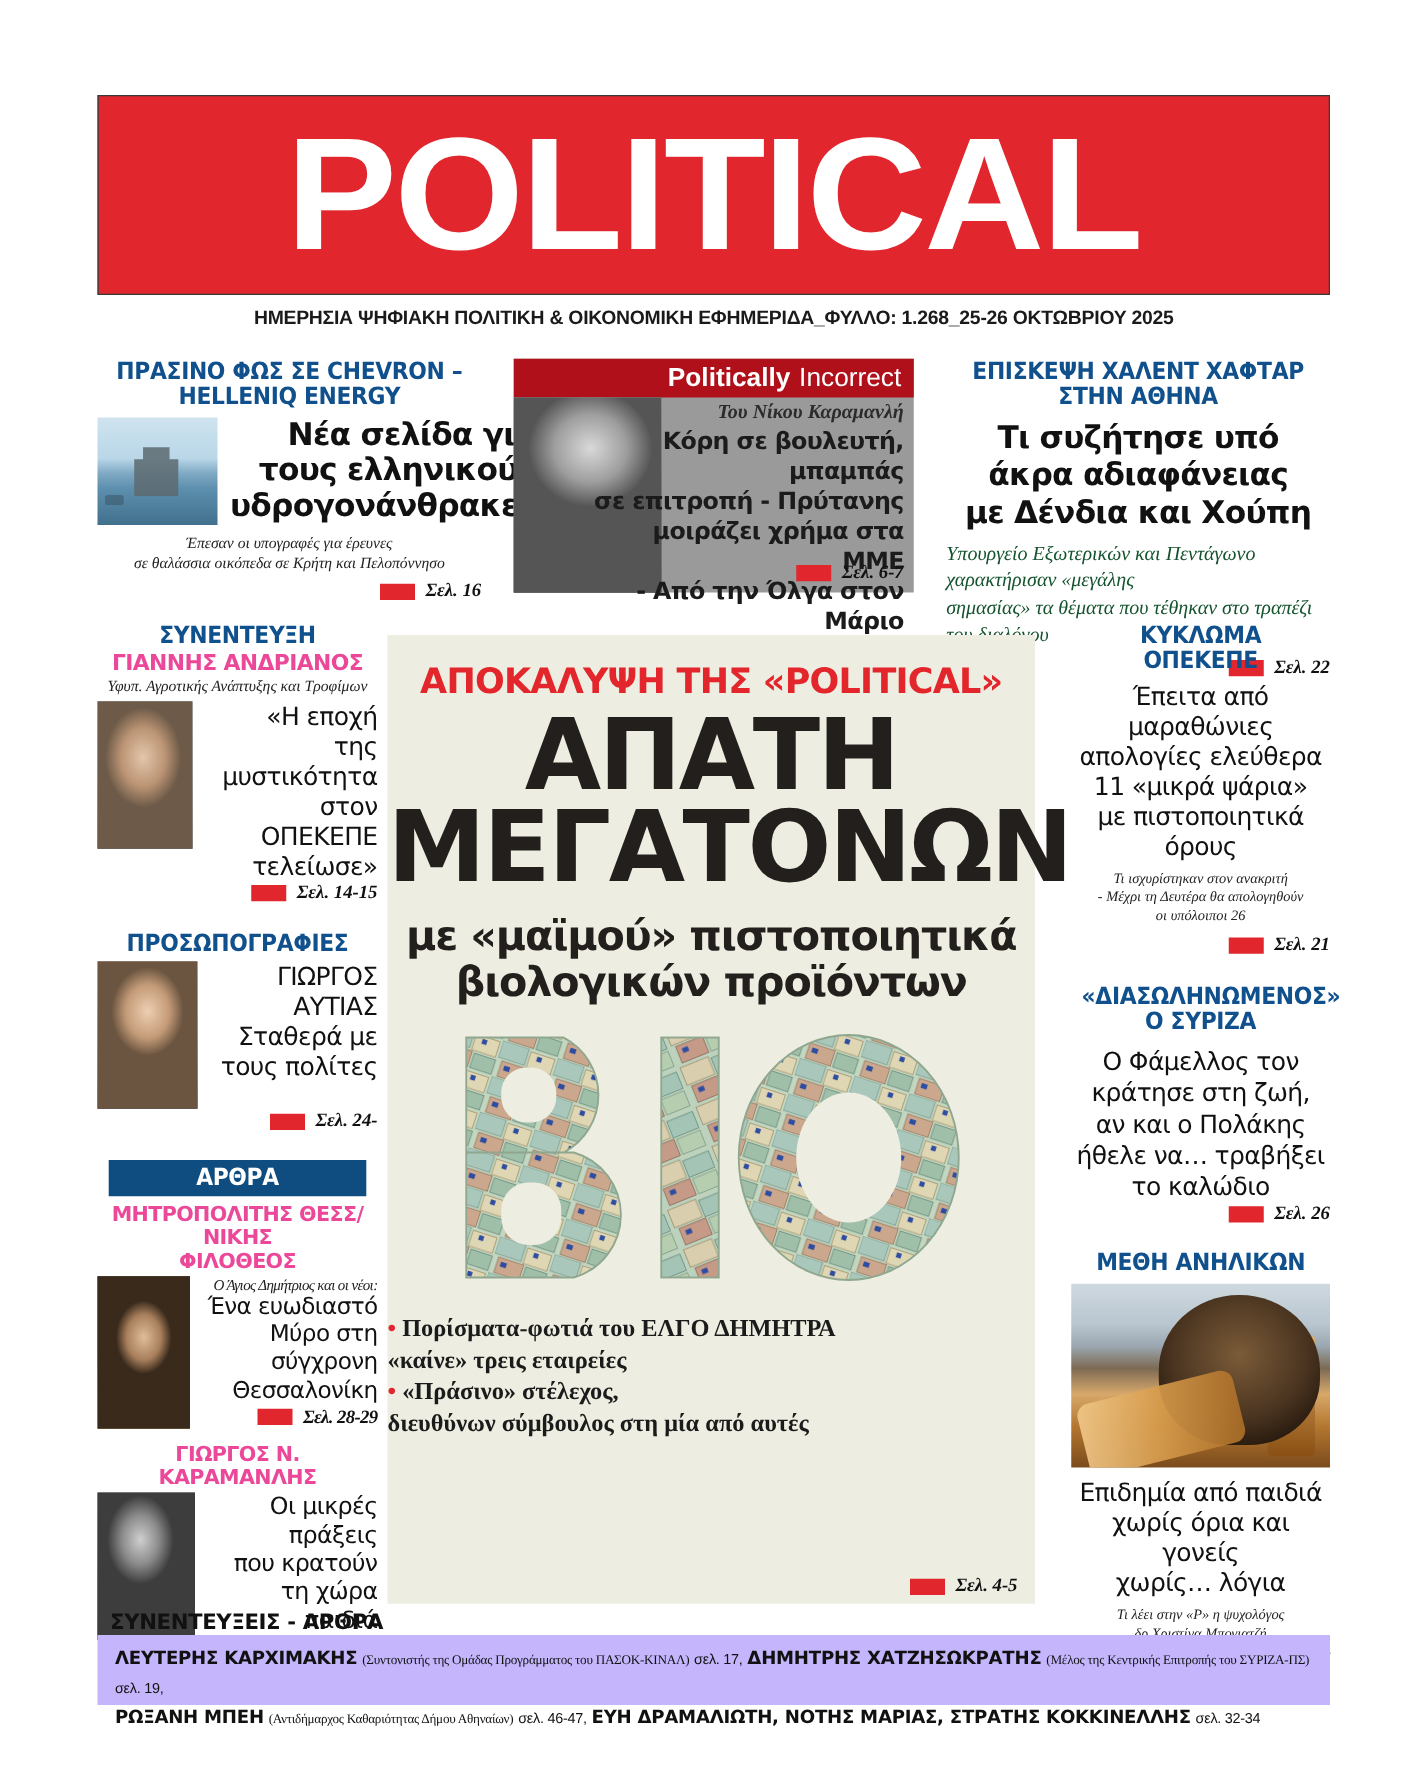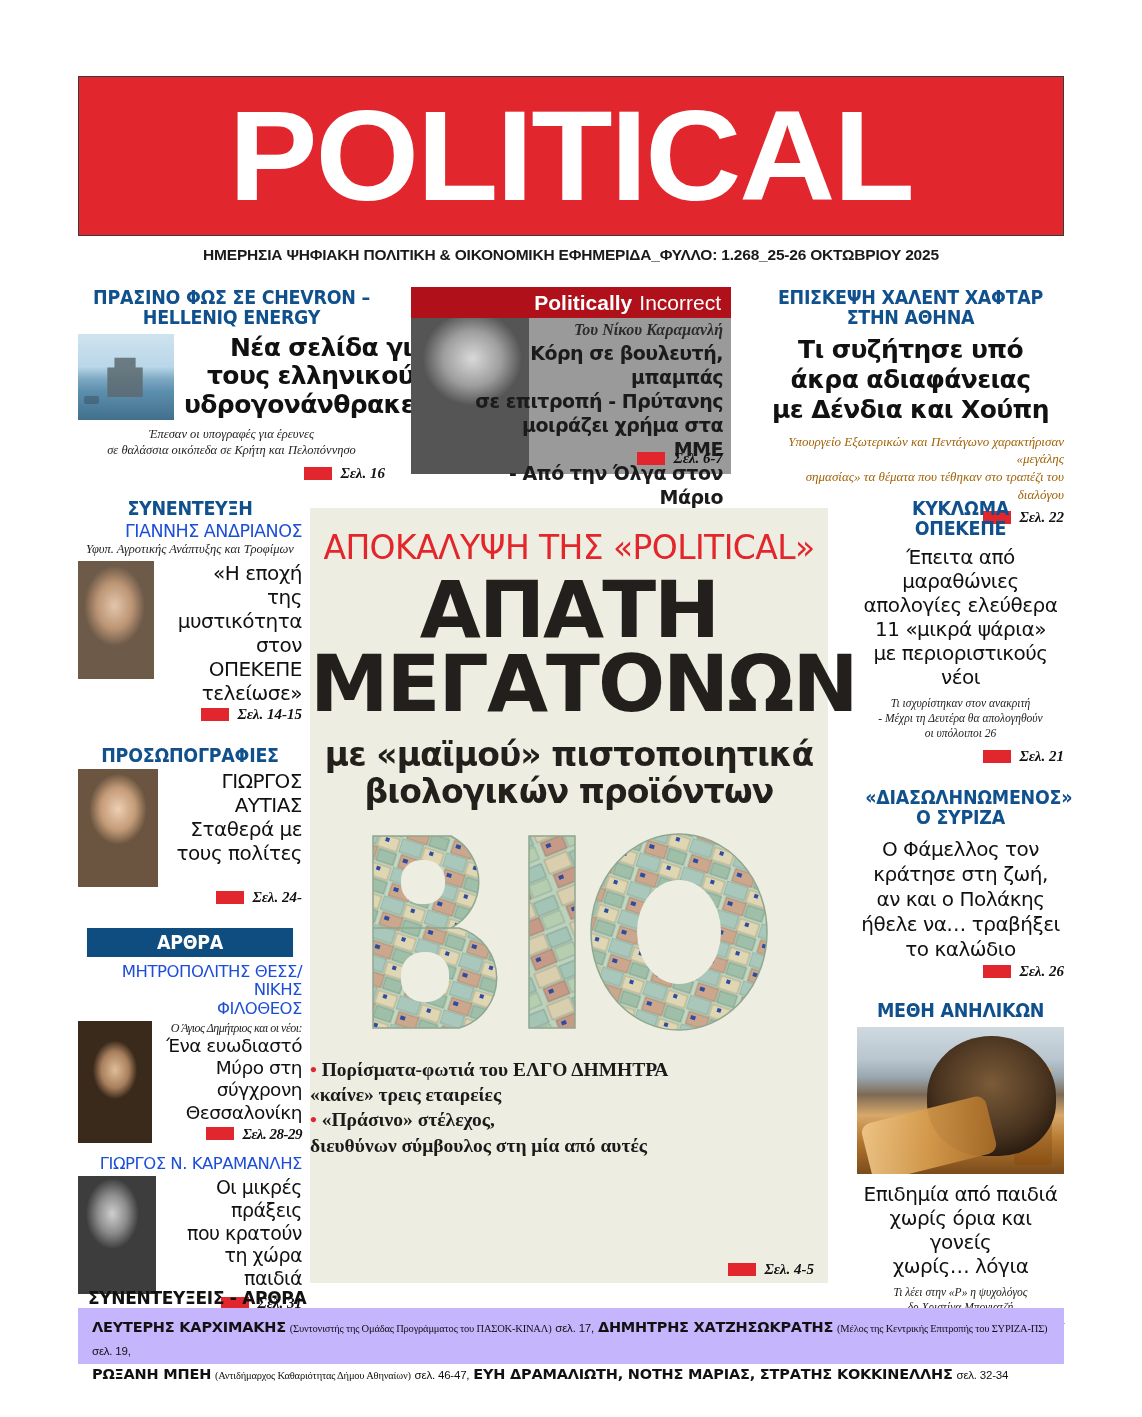--- a/index.html
+++ b/index.html
@@ -137,48 +137,48 @@
   .pi-lines { font-size:19px; font-weight:bold; line-height:1.26; color:#1b1b1b;
     font-family:"DejaVu Sans", sans-serif; letter-spacing:-0.5px; }
   .pi-pag { position:absolute; right:8px; bottom:7px; }
 
   .top-right { position:absolute; left:757px; top:287px; width:307px; }
   .tr-head {
     margin-top:7px; text-align:center; font-size:25px; line-height:1.2; font-weight:bold;
     color:#111; font-family:"DejaVu Sans", sans-serif; letter-spacing:-0.6px;
   }
   .tr-sub {
-    margin-top:8px; text-align:right; font-size:13px; line-height:1.36; color:#a16207;
+    margin-top:8px; text-align:left; font-size:16px; line-height:1.36; color:#14532d;
     font-family:"Liberation Serif", serif; font-style:italic;
   }
 
   
   .col-left { position:absolute; left:78px; top:498px; width:224px; }
   .blk { margin-bottom:2px; }
   .row { display:flex; gap:8px; align-items:flex-start; }
   .name {
-    text-align:right; font-weight:normal; font-size:17.5px; color:#1d4ed8;
+    text-align:center; font-weight:bold; font-size:17.5px; color:#ec4899;
     font-family:"DejaVu Sans", sans-serif; letter-spacing:-0.5px; line-height:1.1;
   }
   .role {
     text-align:center; font-size:12.5px; color:#222; line-height:1.2;
     font-family:"Liberation Serif", serif; font-style:italic;
   }
   .quote {
     flex:1; text-align:right; font-size:20px; line-height:1.2; color:#111;
     font-weight:normal; font-family:"DejaVu Sans", sans-serif; letter-spacing:-0.5px;
   }
 
   
   .col-center {
     position:absolute; left:310px; top:508px; width:518px; height:775px;
     background:#edeee1;
   }
   .c-kicker {
-    text-align:center; color:#e3262c; font-weight:normal; font-size:33px;
+    text-align:center; color:#e3262c; font-weight:bold; font-size:28px;
     padding-top:20px; letter-spacing:-0.6px; font-family:"DejaVu Sans", sans-serif;
   }
   .c-head {
     text-align:center; font-weight:bold; color:#231f1c; line-height:0.94;
     font-family:"DejaVu Sans", sans-serif; letter-spacing:-2px; margin-top:6px;
   }
   .c-head .l1 { font-size:79px; }
   .c-head .l2 { font-size:79px; }
   .c-sub {
     text-align:center; font-weight:bold; color:#231f1c; font-size:33px;
@@ -438,21 +438,21 @@
   </div>
 
   <div class="col-right">
 
     <div class="blk">
       <div class="kicker">ΚΥΚΛΩΜΑ ΟΠΕΚΕΠΕ</div>
       <div class="r-head">
         <div>Έπειτα από μαραθώνιες</div>
         <div>απολογίες ελεύθερα</div>
         <div>11 «μικρά ψάρια»</div>
-        <div>με περιοριστικούς νέοι</div>
+        <div>με πιστοποιητικά όρους</div>
       </div>
       <div class="r-sub">
         <div>Τι ισχυρίστηκαν στον ανακριτή</div>
         <div>- Μέχρι τη Δευτέρα θα απολογηθούν</div>
         <div>οι υπόλοιποι 26</div>
       </div>
       <div class="pagref" style="margin-top:6px">
         <span class="chip"></span>
         <span>Σελ. 21</span>
       </div>

